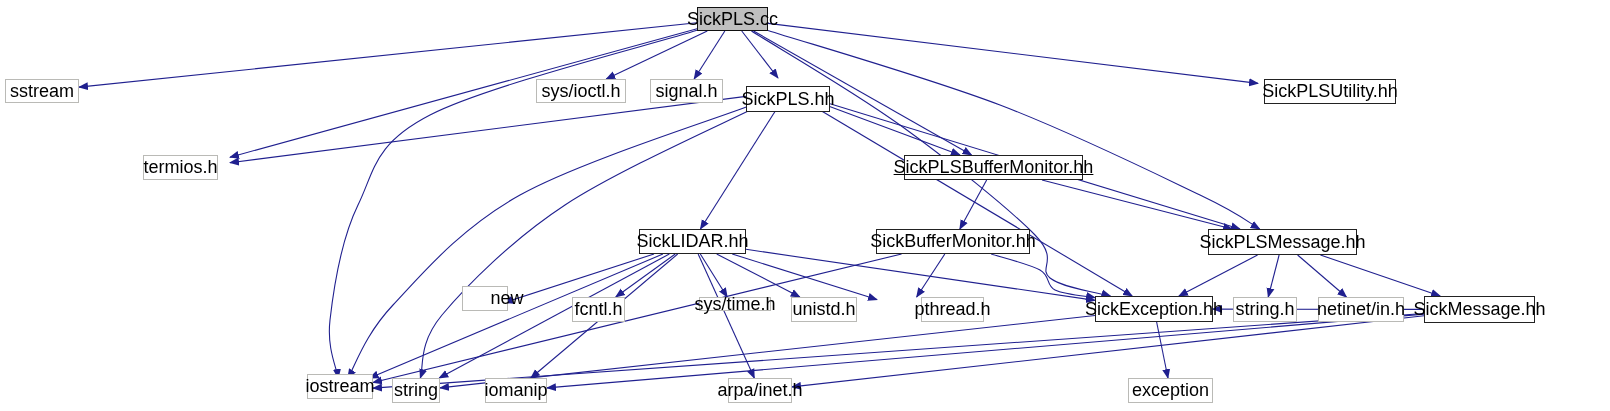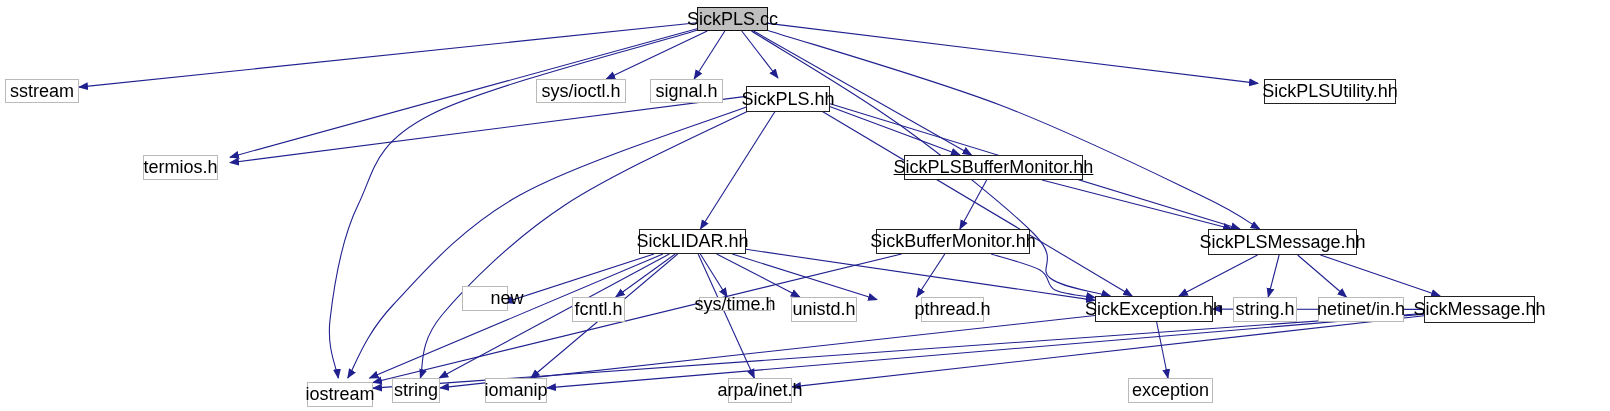--- a/index.html
+++ b/index.html
@@ -93,19 +93,19 @@
       <div class="node linked" style="left: 1208px; top: 229px; width: 149px; height: 26px;">SickPLSMessage.hh</div>
       <div class="node plain" style="left: 462px; top: 286px; width: 42px; height: 25px; padding-left: 44px;">new</div>
       <div class="node plain" style="left: 572px; top: 297px; width: 53px; height: 25px;">fcntl.h</div>
       <div class="node plain" style="left: 699px; top: 297px; width: 72px; height: 14px;">sys/time.h</div>
       <div class="node plain" style="left: 791px; top: 297px; width: 66px; height: 25px;">unistd.h</div>
       <div class="node plain" style="left: 921px; top: 297px; width: 63px; height: 25px;">pthread.h</div>
       <div class="node linked" style="left: 1095px; top: 296px; width: 118px; height: 26px;">SickException.hh</div>
       <div class="node plain" style="left: 1233px; top: 297px; width: 64px; height: 25px;">string.h</div>
       <div class="node plain" style="left: 1318px; top: 297px; width: 86px; height: 25px;">netinet/in.h</div>
       <div class="node linked" style="left: 1424px; top: 296px; width: 111px; height: 27px;">SickMessage.hh</div>
-      <div class="node plain" style="left: 307px; top: 382px; width: 66px; height: 25px;">iostream</div>
+      <div class="node plain" style="left: 307px; top: 374px; width: 66px; height: 25px;">iostream</div>
       <div class="node plain" style="left: 392px; top: 378px; width: 48px; height: 25px;">string</div>
       <div class="node plain" style="left: 485px; top: 378px; width: 62px; height: 25px;">iomanip</div>
       <div class="node plain" style="left: 728px; top: 378px; width: 64px; height: 25px;">arpa/inet.h</div>
       <div class="node plain" style="left: 1128px; top: 378px; width: 85px; height: 25px;">exception</div>
     </div>
 </div>
 
 </body></html>

